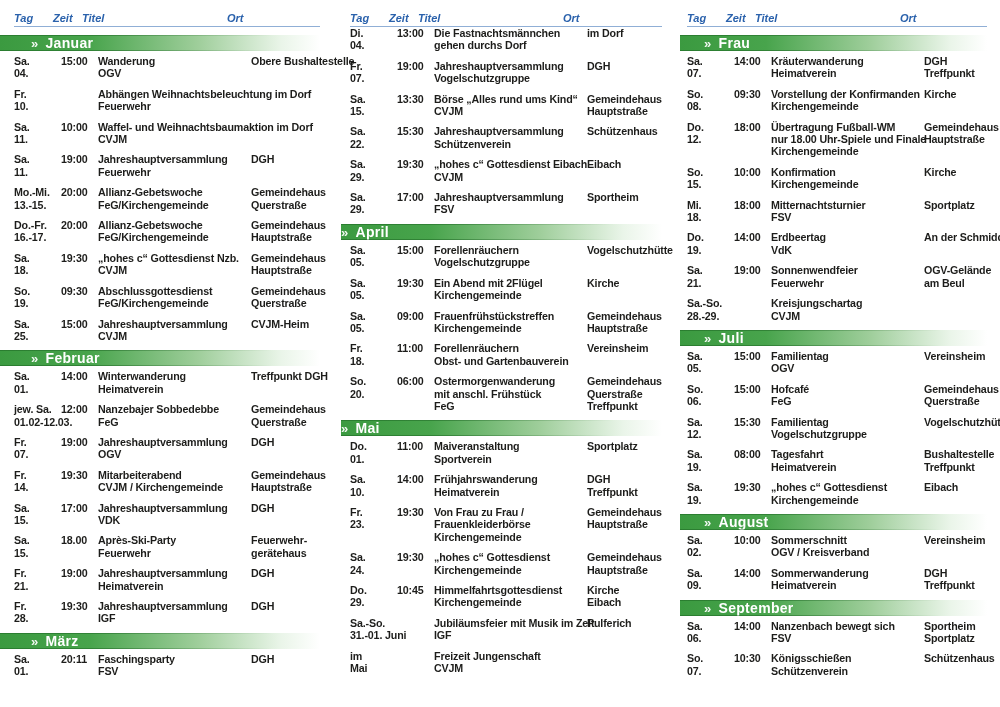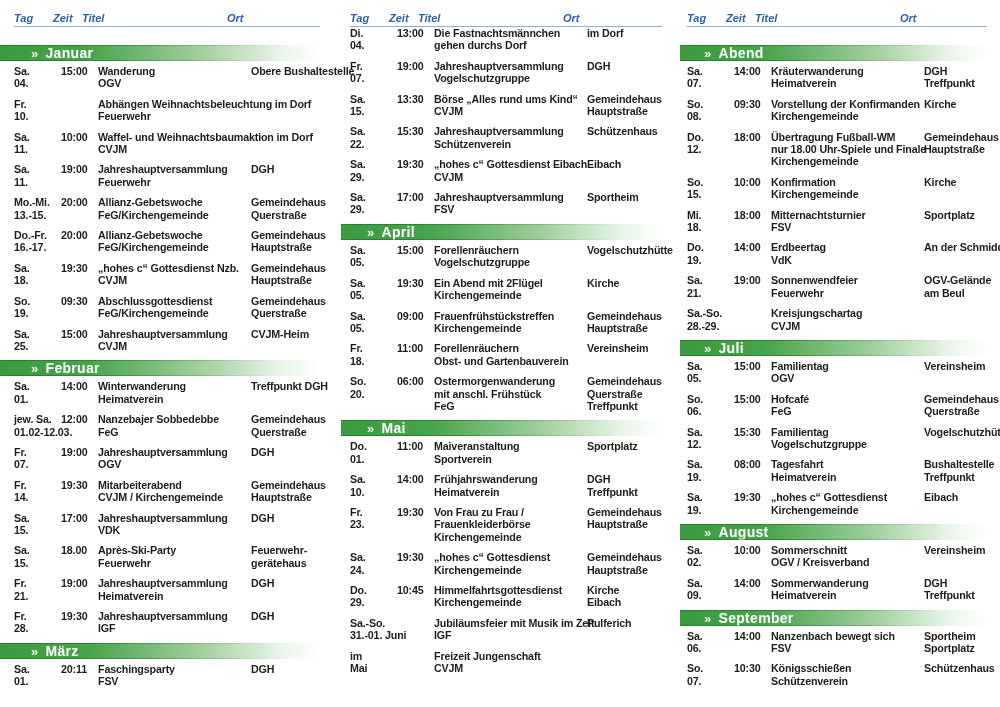--- a/index.html
+++ b/index.html
@@ -33,23 +33,23 @@
     background:linear-gradient(90deg, var(--green,#3b9a40) 0%, #48a44c 28%, #9fce9b 62%, #eaf5e9 88%, #ffffff 100%);
   }
   .monthbar::before {
     content:""; position:absolute; inset:0;
     border-top:1px solid rgba(22,92,28,.45);
     border-bottom:1px solid rgba(22,92,28,.45);
     -webkit-mask:linear-gradient(90deg,#000 35%,transparent 85%);
     mask:linear-gradient(90deg,#000 35%,transparent 85%);
     pointer-events:none;
   }
-  .monthbar.first { margin-top:18px; }
+  .monthbar.first { margin-top:8px; }
   .col-1 .monthbar { margin-left:-14px; padding-left:31px; }
-  .col-2 .monthbar { margin-left:-9px;  padding-left:26px; }
+  .col-2 .monthbar { margin-left:-9px;  }
   .col-3 .monthbar { margin-left:-7px;  padding-left:24px; }
   .chev { opacity:.92; margin-right:7px; font-size:13px; }
 
   .event {
     display:grid;
     grid-template-columns:39px 29px 145px 1fr;
     margin-bottom:8px;
     font-size:10.7px; line-height:12.4px;
     font-weight:bold; letter-spacing:-0.15px;gap:8px;
   }
@@ -714,21 +714,21 @@
 </div>
   <div class="col col-3">
   <div class="headrow">
     <span>Tag</span>
     <span>Zeit</span>
     <span>Titel</span>
     <span>Ort</span>
   </div>
 
   <div class="monthbar first">
-    <span class="chev">»</span><span class="month-label">Abend</span>
+    <span class="chev">»</span><span class="month-label">Frau</span>
   </div>
 
   <div class="event">
     <div class="cell">
           <div>Sa.</div>
           <div>07.</div>
         </div>
     <div class="cell">
           <div>14:00</div>
         </div>

